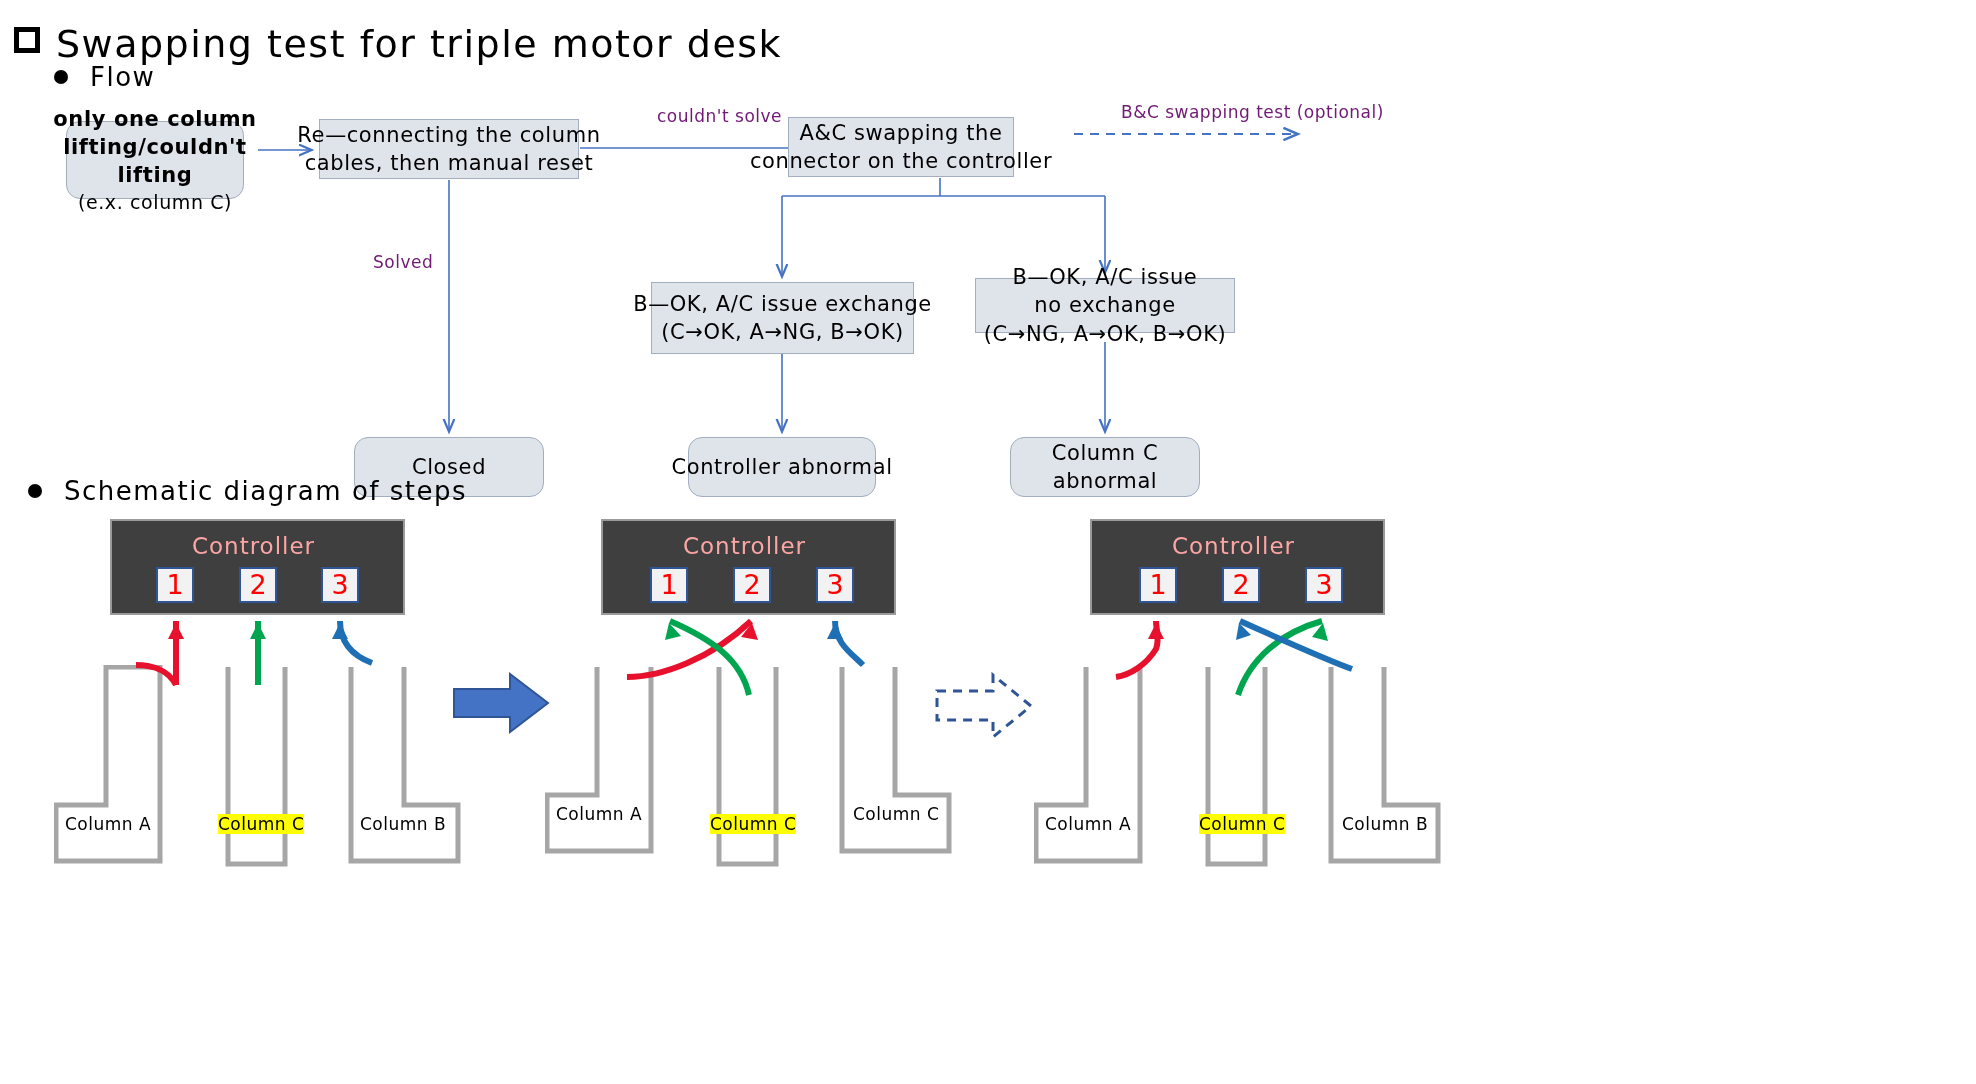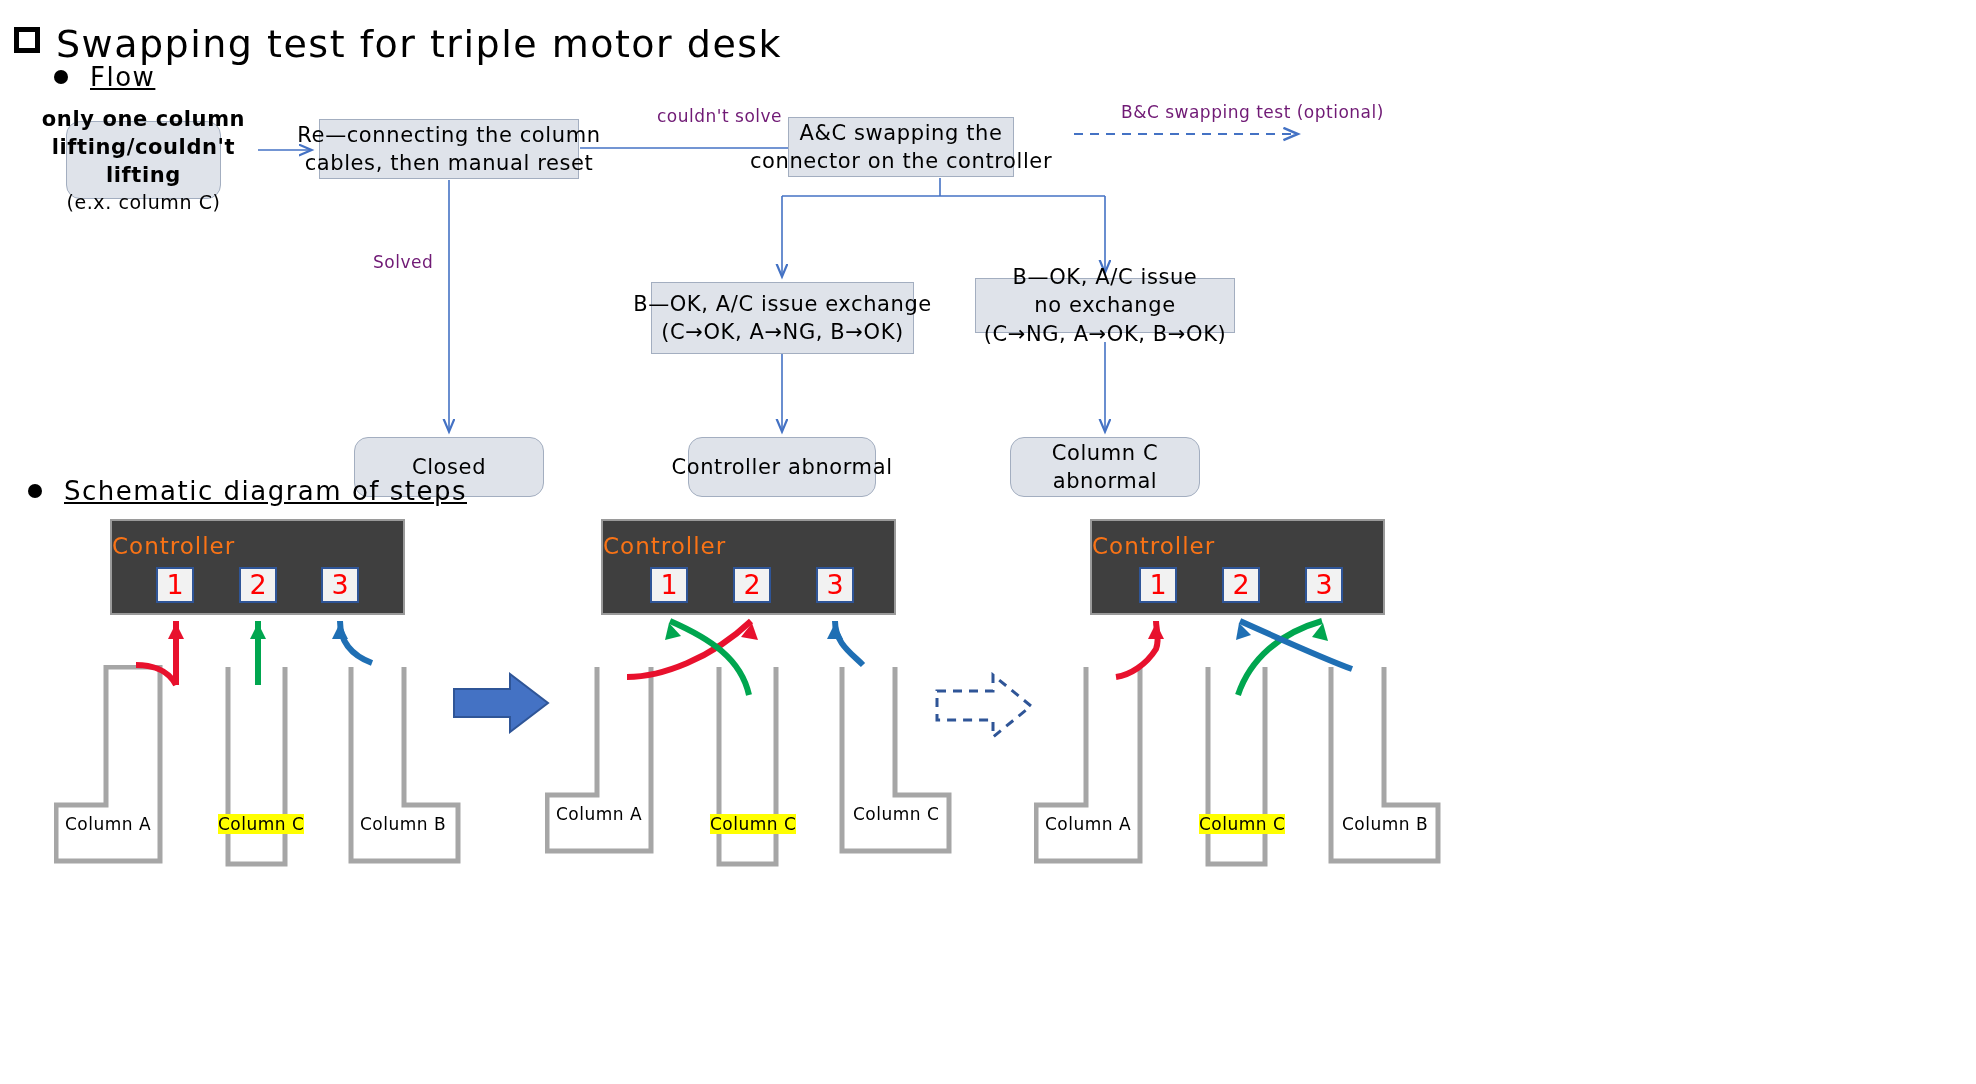--- a/index.html
+++ b/index.html
@@ -37,21 +37,21 @@
 
   
   .section-head {
     display: flex; align-items: center; gap: 22px;
   }
   .bullet {
     width: 14px; height: 14px; border-radius: 50%;
     background: #000; display: inline-block;
   }
   .section-label {
-    font-size: 26px; letter-spacing: 1.5px; white-space: nowrap; text-decoration: underline;
+    font-size: 26px; letter-spacing: 1.5px; white-space: nowrap;
   }
   #flow-head { left: 54px; top: 62px; }
   #schematic-head { left: 28px; top: 476px; }
 
   
   .fbox {
     background: #dfe3ea;
     border: 1px solid #a3aec0;
     box-sizing: border-box;
     display: flex;
@@ -61,21 +61,21 @@
     font-size: 21px;
     line-height: 1.35;
     letter-spacing: 0.6px;
     color: #000;
   }
   .fbox.rounded { border-radius: 14px; }
   .fbox .lines { padding: 0 10px; }
   .fbox .lines div { white-space: nowrap; }
   .bold-text { font-weight: 700; }
 
-  #box-symptom { left: 66px;  top: 121px; width: 155px; height: 78px; }
+  #box-symptom { left: 66px;  top: 121px; width: 178px; height: 78px; }
   #box-reconnect { left: 319px; top: 119px; width: 260px; height: 60px; }
   #box-swap     { left: 788px; top: 117px; width: 226px; height: 60px; }
   #box-bok-exch { left: 651px; top: 282px; width: 263px; height: 72px; }
   #box-bok-noexch { left: 975px; top: 278px; width: 260px; height: 55px; }
   #box-closed   { left: 354px; top: 437px; width: 190px; height: 60px; }
   #box-ctrl-abn { left: 688px; top: 437px; width: 188px; height: 60px; }
   #box-colc-abn { left: 1010px; top: 437px; width: 190px; height: 60px; }
 
   
   .edge-label {
@@ -92,21 +92,22 @@
   .schematic-group { position: absolute; }
   .controller {
     position: absolute;
     background: #3f3f3f;
     border: 2px solid #9a9a9a;
     box-sizing: border-box;
   }
   .controller-title {
     position: absolute;
     left: 0; right: 8px; top: 12px;
-    color: #f97316;
+    text-align: center;
+    color: #fca5a5;
     font-size: 23px;
     letter-spacing: 1px;
   }
   .port {
     position: absolute;
     width: 38px; height: 36px;
     background: #f2f2f2;
     border: 2px solid #2f5597;
     box-sizing: border-box;
     color: #ff0000;

